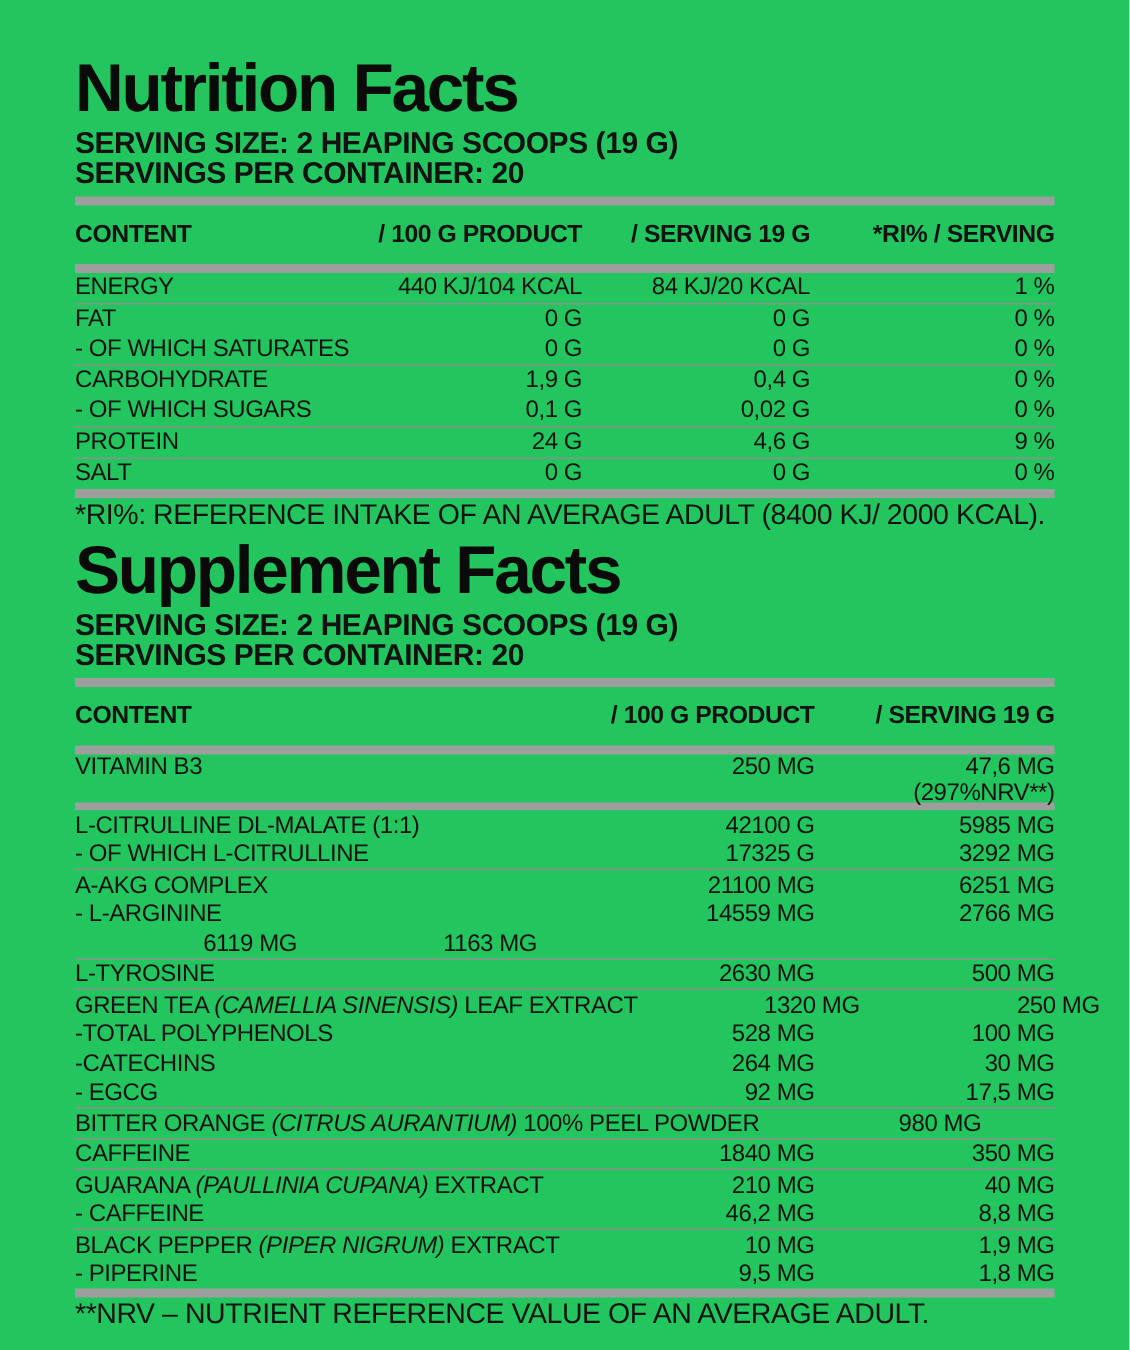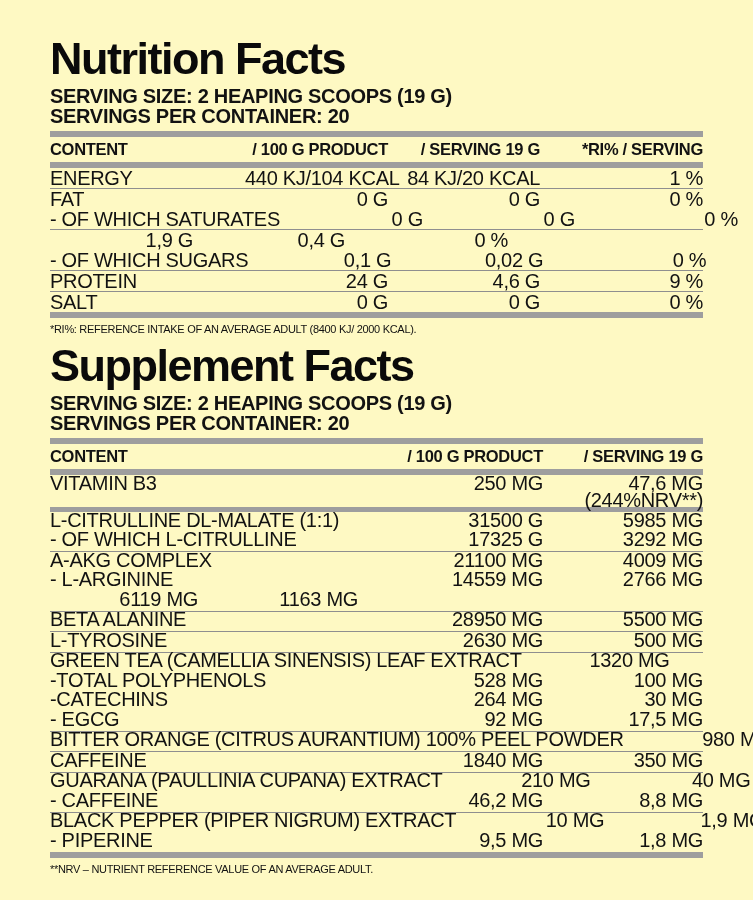--- a/index.html
+++ b/index.html
@@ -1,39 +1,39 @@
 <!DOCTYPE html>
 <html><head>
 <meta charset="utf-8">
 <style>
   html,body { margin:0; padding:0; background:#ffffff; }
   .label {
     position:relative; width:753px; height:900px; box-sizing:border-box;
-    padding:0 50px; background:#fef9c3; color:#121212; overflow:hidden;
+    padding:0 50px; background:#22c55e; color:#121212; overflow:hidden;
     font-family:"Liberation Sans", sans-serif;
   }
   .title { margin:0; font-weight:bold; font-size:45px; line-height:46px; letter-spacing:-1.5px; color:#0a0a0a; }
   .t1 { margin-top:36px; }
   .t2 { margin-top:4px; }
   .sub { font-weight:bold; font-size:20px; line-height:20px; letter-spacing:-0.3px; }
   .sub.first { margin-top:4px; }
   .bar { height:6px; background:#9e9e9e; }
   .bar.top { margin-top:5px; }
   .bar.med { height:5px; }
-  .row { display:flex; align-items:center; height:20px; font-size:20px; letter-spacing:-0.3px; white-space:nowrap; }
-  .row.head { height:25px; font-weight:bold; font-size:16.5px; }
+  .row { display:flex; align-items:center; height:20px; font-size:16px; letter-spacing:-0.3px; white-space:nowrap; }
+  .row.head { height:39px; font-weight:bold; font-size:16.5px; }
   .srow { height:19.5px;align-items:flex-end; }
   .vrow { height:32px; align-items:flex-start; line-height:17px; }
   .c1 { flex:1 1 0; text-align:left; overflow:visible; }
   .c2,.c3,.c4 { flex:0 0 auto; text-align:right; }
   .n2 { width:143px; } .n3 { width:152px; } .n4 { width:163px; }
   .s2 { width:148px; } .s3 { width:160px; }
   .ln { border-bottom:1.5px solid #8f8f8f; }
-  .it { }
-  .fn { font-size:11px; line-height:19px; margin-top:2px; letter-spacing:-0.3px; }
+  .it { font-style:italic; }
+  .fn { font-size:19px; line-height:19px; margin-top:2px; letter-spacing:-0.3px; }
   .stack div { line-height:17px; }
 </style>
 </head>
 <body>
 
 <div class="label">
 
   <h1 class="title t1">Nutrition Facts</h1>
   <div class="sub first">SERVING SIZE: 2 HEAPING SCOOPS (19 G)</div>
   <div class="sub">SERVINGS PER CONTAINER: 20</div>
@@ -61,20 +61,21 @@
       <div class="c3 n3">0 G</div>
       <div class="c4 n4">0 %</div>
     </div>
     <div class="row ln">
       <div class="c1">- OF WHICH SATURATES</div>
       <div class="c2 n2">0 G</div>
       <div class="c3 n3">0 G</div>
       <div class="c4 n4">0 %</div>
     </div>
     <div class="row">
+      <div class="c1">CARBOHYDRATE</div>
       <div class="c2 n2">1,9 G</div>
       <div class="c3 n3">0,4 G</div>
       <div class="c4 n4">0 %</div>
     </div>
     <div class="row ln">
       <div class="c1">- OF WHICH SUGARS</div>
       <div class="c2 n2">0,1 G</div>
       <div class="c3 n3">0,02 G</div>
       <div class="c4 n4">0 %</div>
     </div>
@@ -107,55 +108,50 @@
       <div class="c2 s2">/ 100 G PRODUCT</div>
       <div class="c3 s3">/ SERVING 19 G</div>
     </div>
     <div class="bar"></div>
 
     <div class="row vrow">
       <div class="c1">VITAMIN B3</div>
       <div class="c2 s2">250 MG</div>
       <div class="c3 s3 stack">
         <div>47,6 MG</div>
-        <div>(244%NRV**)</div>
+        <div>(297%NRV**)</div>
       </div>
     </div>
     <div class="bar med"></div>
 
     <div class="row srow">
       <div class="c1"><span>L-CITRULLINE DL-MALATE (1:1)</span><span class="it"></span><span></span></div>
-      <div class="c2 s2">31500 G</div>
+      <div class="c2 s2">42100 G</div>
       <div class="c3 s3">5985 MG</div>
     </div>
     <div class="row srow ln">
       <div class="c1"><span>- OF WHICH L-CITRULLINE</span><span class="it"></span><span></span></div>
       <div class="c2 s2">17325 G</div>
       <div class="c3 s3">3292 MG</div>
     </div>
     <div class="row srow">
       <div class="c1"><span>A-AKG COMPLEX</span><span class="it"></span><span></span></div>
       <div class="c2 s2">21100 MG</div>
-      <div class="c3 s3">4009 MG</div>
+      <div class="c3 s3">6251 MG</div>
     </div>
     <div class="row srow">
       <div class="c1"><span>- L-ARGININE</span><span class="it"></span><span></span></div>
       <div class="c2 s2">14559 MG</div>
       <div class="c3 s3">2766 MG</div>
     </div>
     <div class="row srow ln">
       <div class="c2 s2">6119 MG</div>
       <div class="c3 s3">1163 MG</div>
     </div>
     <div class="row srow ln">
-      <div class="c1"><span>BETA ALANINE</span><span class="it"></span><span></span></div>
-      <div class="c2 s2">28950 MG</div>
-      <div class="c3 s3">5500 MG</div>
-    </div>
-    <div class="row srow ln">
       <div class="c1"><span>L-TYROSINE</span><span class="it"></span><span></span></div>
       <div class="c2 s2">2630 MG</div>
       <div class="c3 s3">500 MG</div>
     </div>
     <div class="row srow">
       <div class="c1"><span>GREEN TEA </span><span class="it">(CAMELLIA SINENSIS)</span><span> LEAF EXTRACT</span></div>
       <div class="c2 s2">1320 MG</div>
       <div class="c3 s3">250 MG</div>
     </div>
     <div class="row srow">

